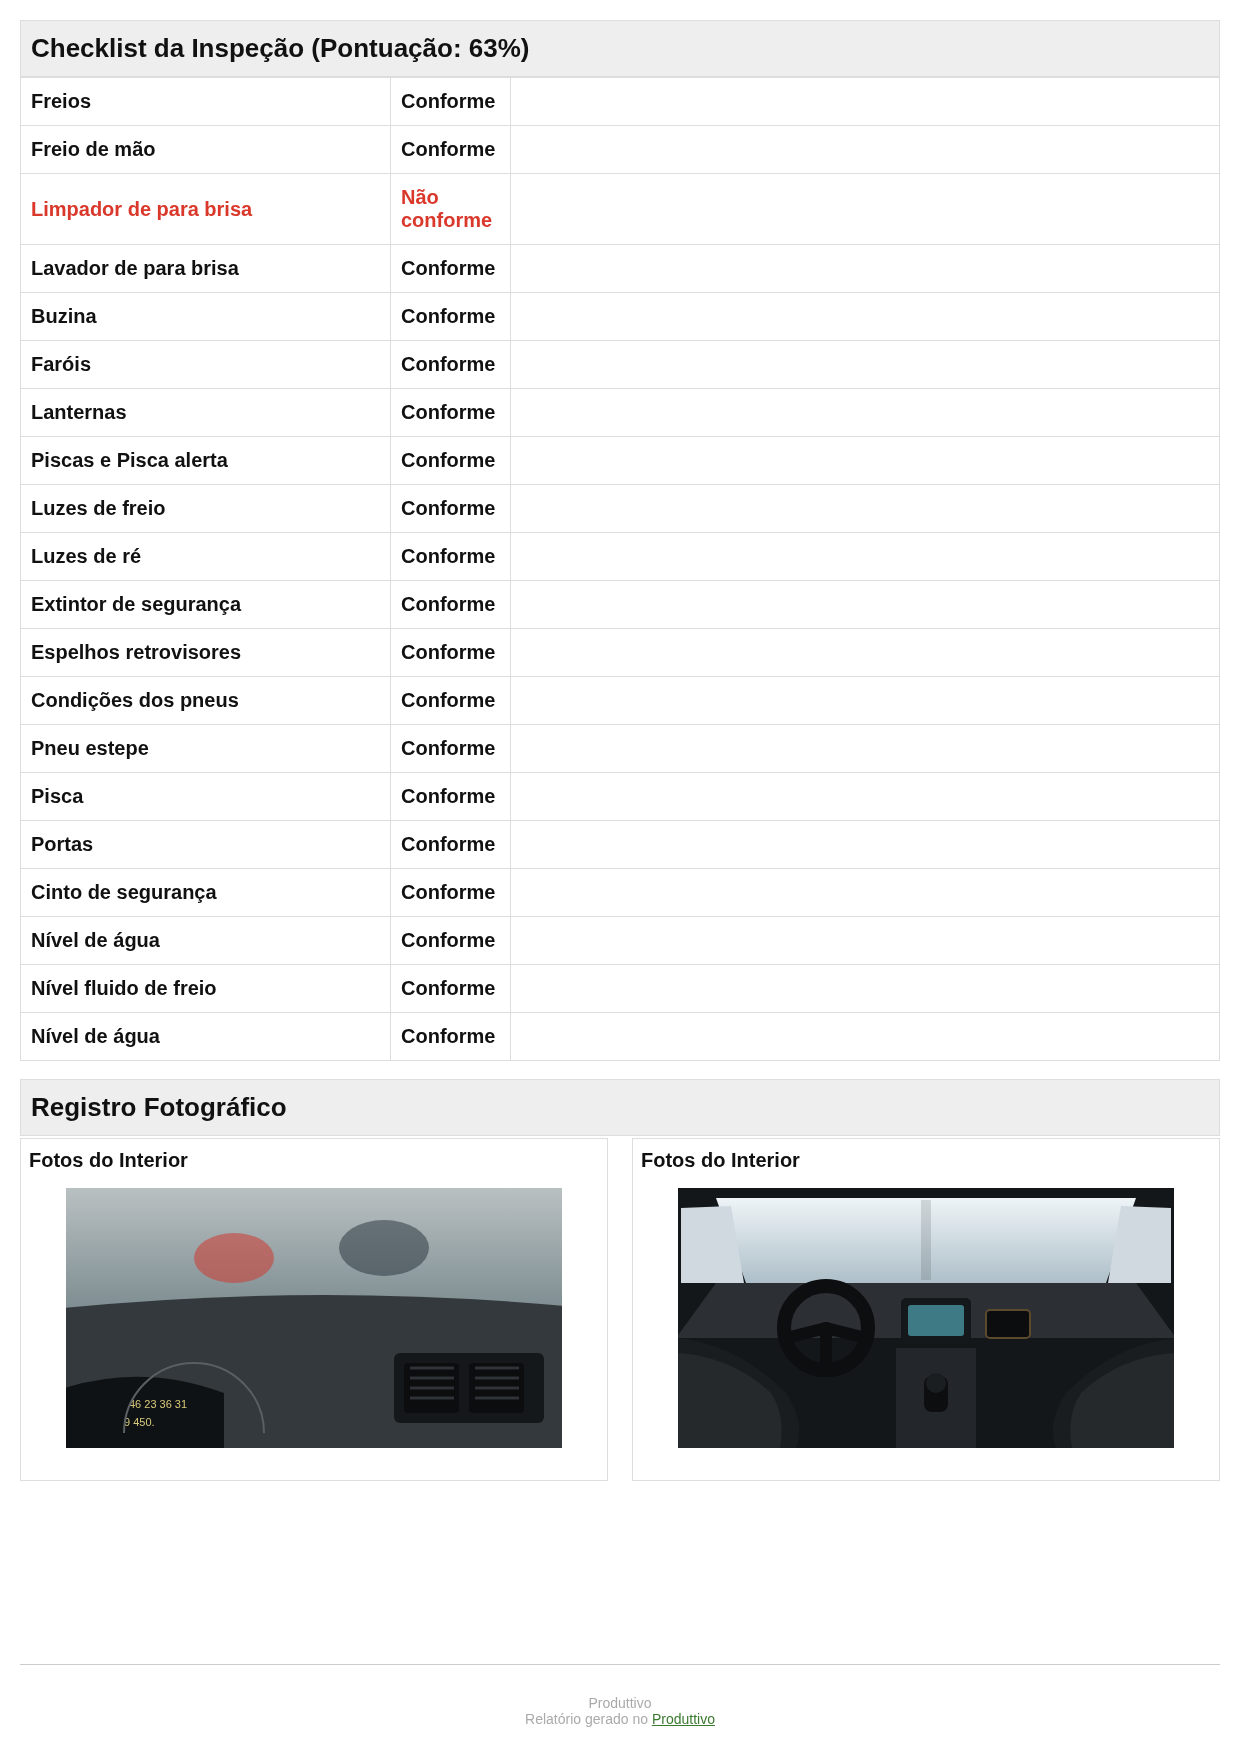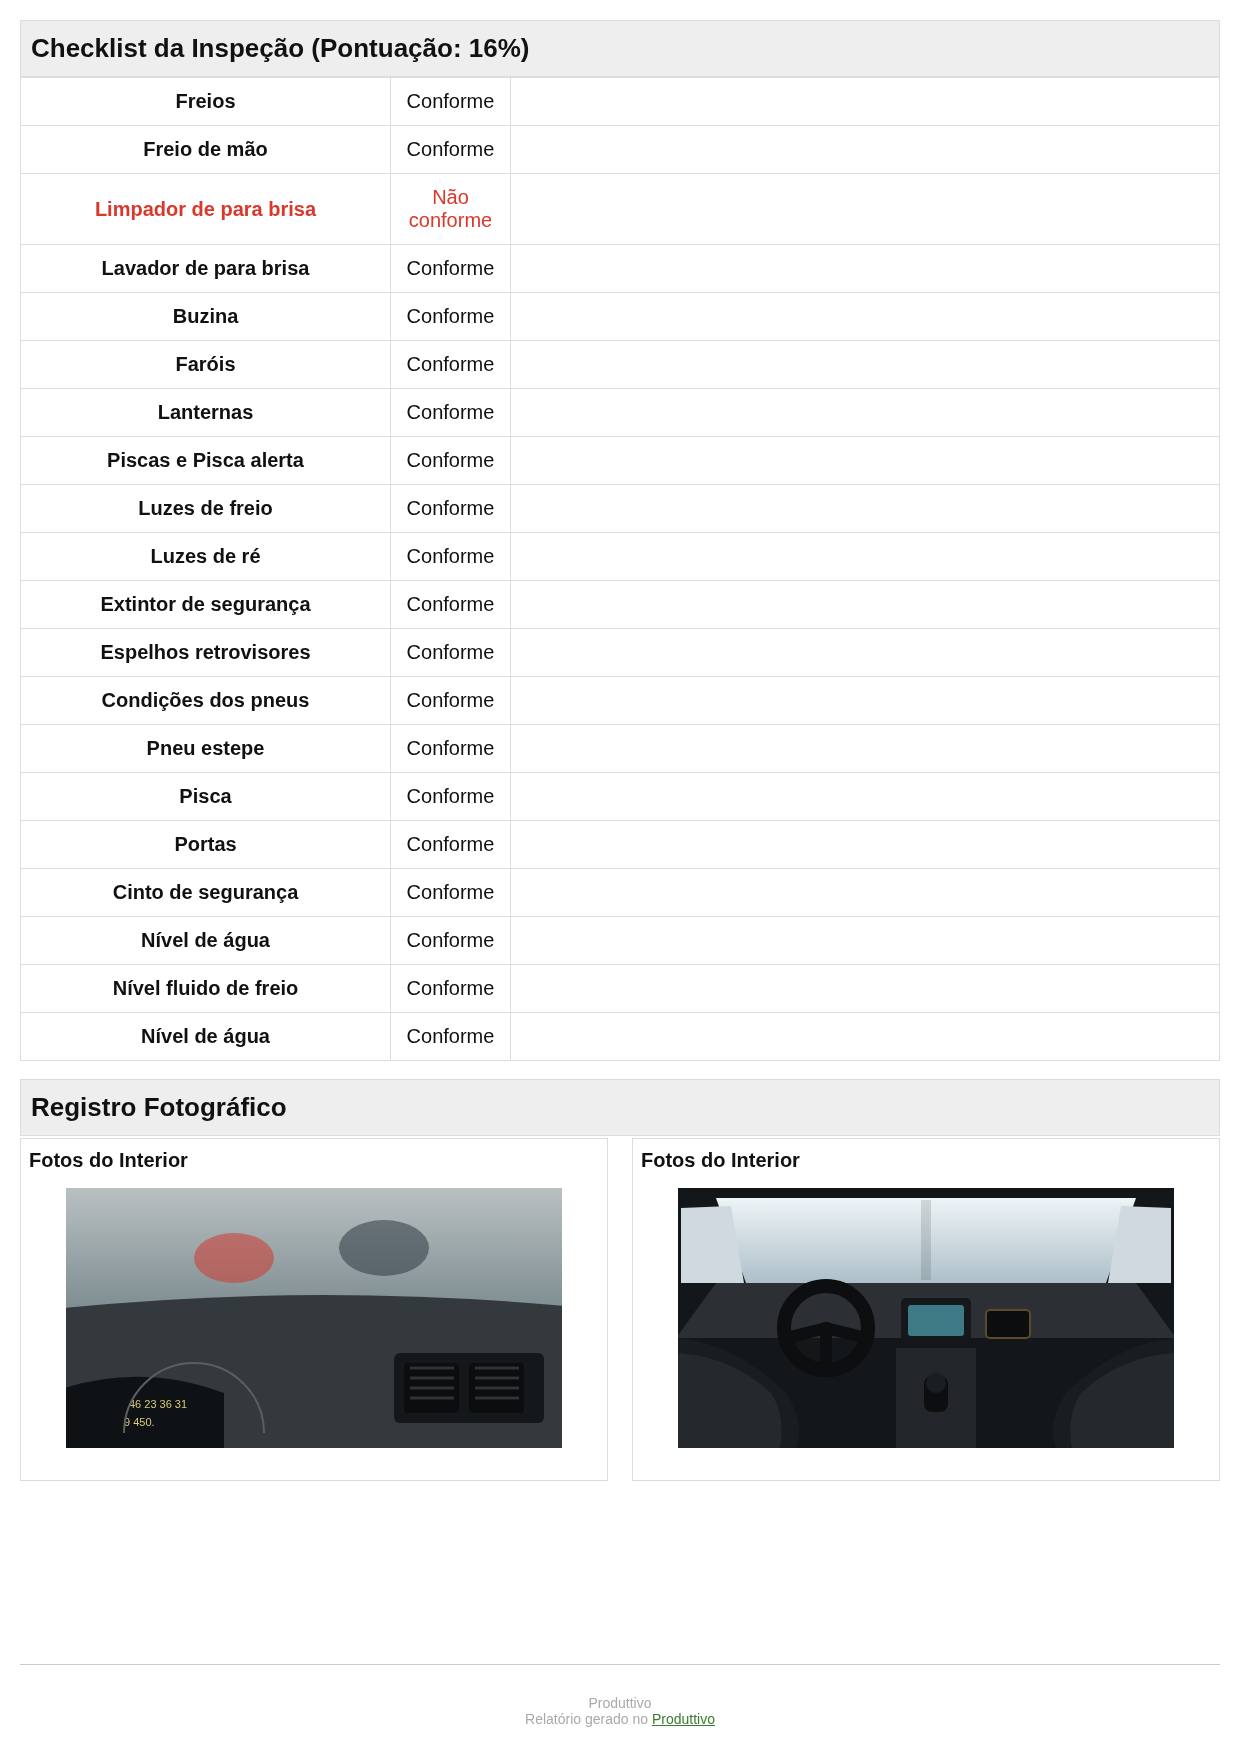--- a/index.html
+++ b/index.html
@@ -16,35 +16,34 @@
     background: #eeeeee;
     border: 1px solid #ddd;
     padding: 12px 10px;
     font-size: 26px;
     font-weight: bold;
   }
   .checklist-table {
     width: 100%;
     border-collapse: collapse;
     table-layout: fixed;
-    text-align: center;
   }
   .checklist-table td {
     border: 1px solid #ddd;
     padding: 12px 10px;
     font-size: 20px;
     vertical-align: middle;
   }
   .checklist-table td.item-name {
     width: 370px;
     font-weight: bold;
   }
   .checklist-table td.item-status {
     width: 120px;
-    font-weight: normal;
+    font-weight: bold;
   }
   .checklist-table td.item-blank {
     width: auto;
   }
   .nonconforming td.item-name,
   .nonconforming td.item-status {
     color: #d9382b;
   }
   .photo-section {
     margin-top: 18px;
@@ -86,21 +85,21 @@
     flex-direction: column;
   }
   .footer a {
     color: #3a7a2f;
     text-decoration: underline;
   }
 </style>
 </head>
 <body>
 
-<div class="section-header">Checklist da Inspeção (Pontuação: 16%)</div>
+<div class="section-header">Checklist da Inspeção (Pontuação: 63%)</div>
 <table class="checklist-table">
   <tbody id="checklist-body">
       <tr>
         <td class="item-name">Freios</td>
         <td class="item-status">Conforme</td>
         <td class="item-blank"></td>
       </tr>
       <tr>
         <td class="item-name">Freio de mão</td>
         <td class="item-status">Conforme</td>

